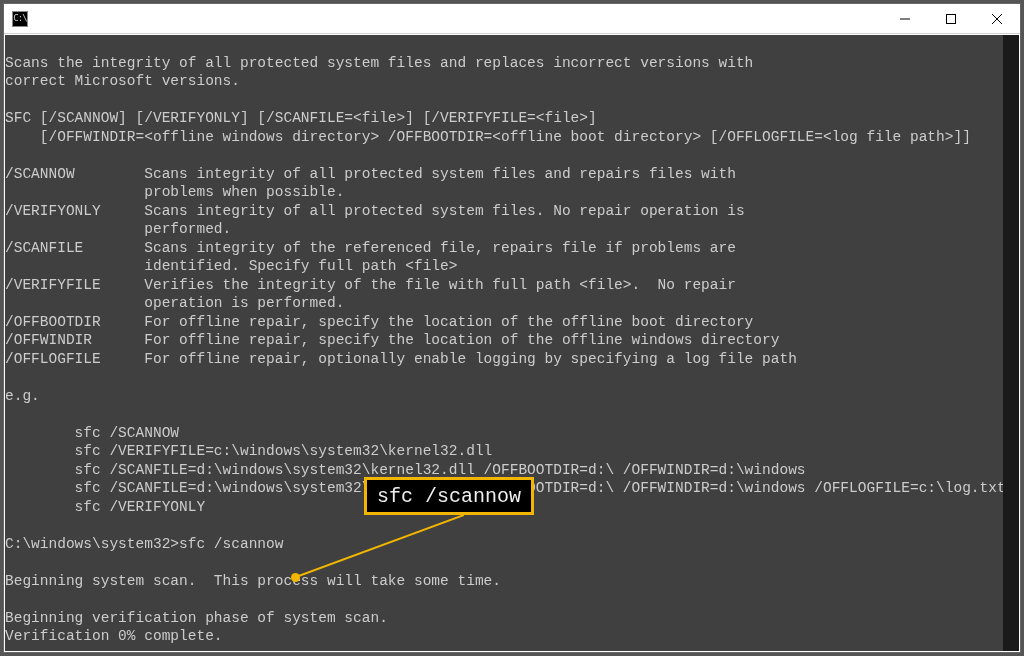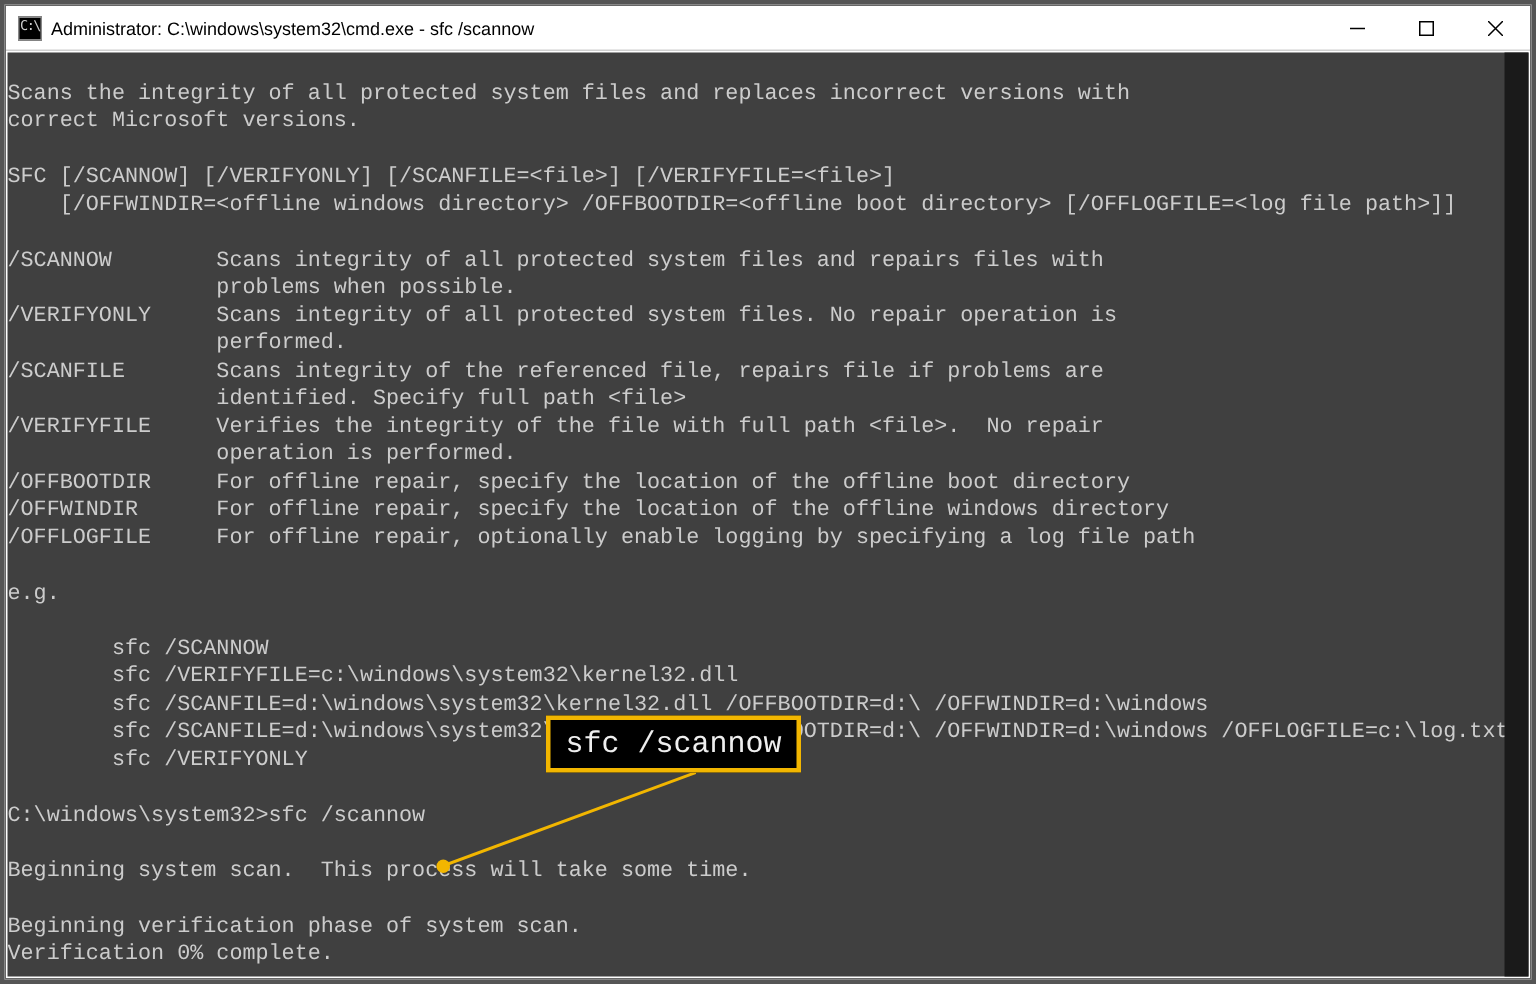--- a/index.html
+++ b/index.html
@@ -53,21 +53,20 @@
 </style>
 </head>
 <body>
 
 <div class="window">
 
   <div class="titlebar">
     <span class="app-icon">
         <span>C:\</span>
       </span>
-    <span class="title-text">Administrator: C:\windows\system32\cmd.exe - sfc  /scannow</span>
     <span class="title-spacer"></span>
     <div class="win-btn">
       <svg viewBox="0 0 10 10">
           <path d="M0 5 H10"></path>
         </svg>
     </div>
     <div class="win-btn">
       <svg viewBox="0 0 10 10">
           <rect x="0.5" y="0.5" width="9" height="9"></rect>
         </svg>

